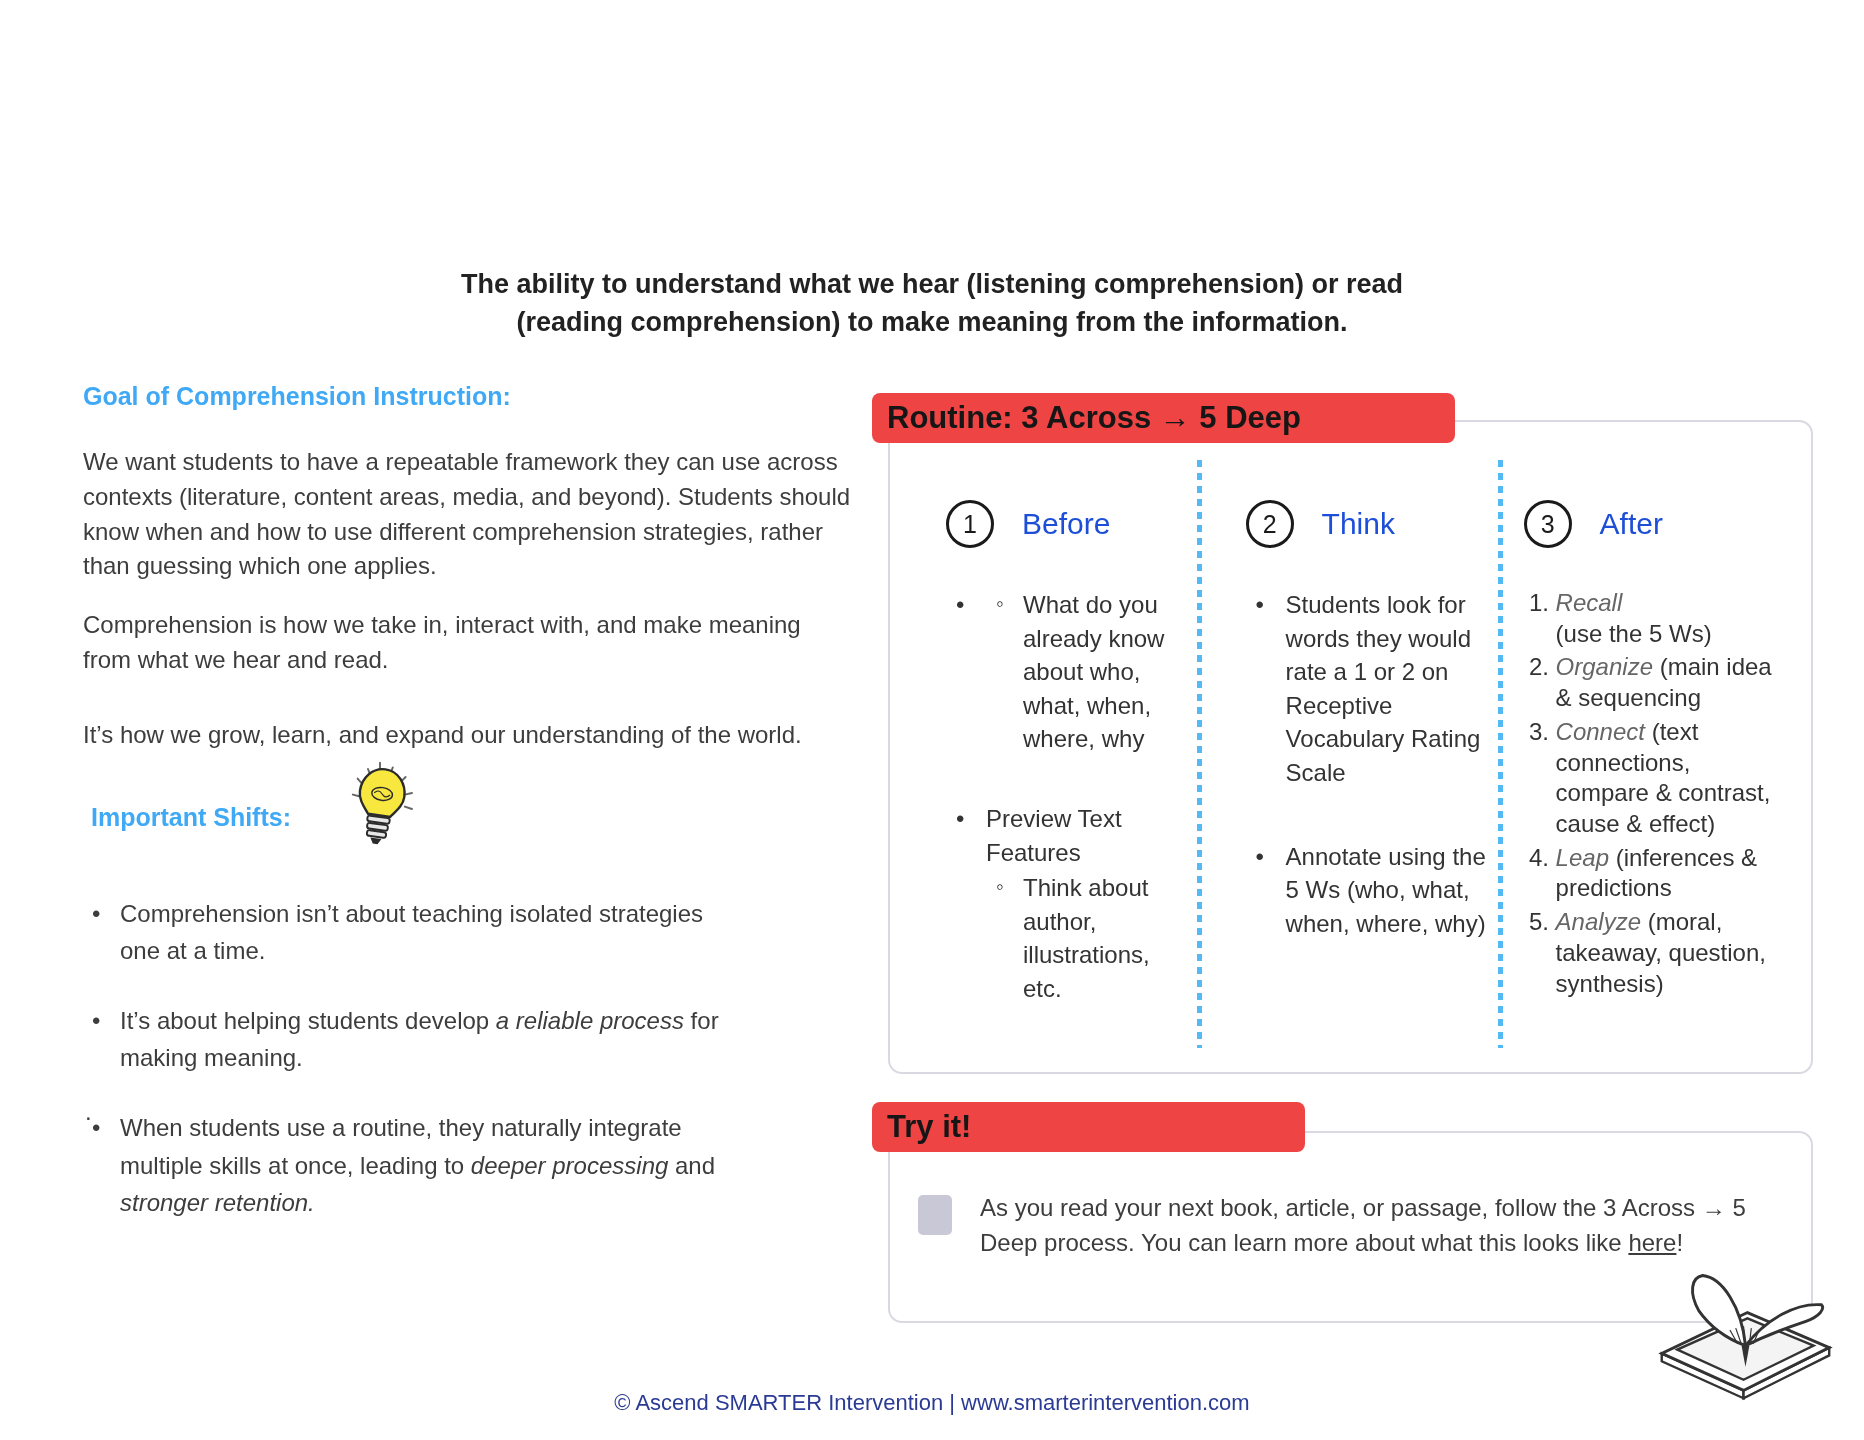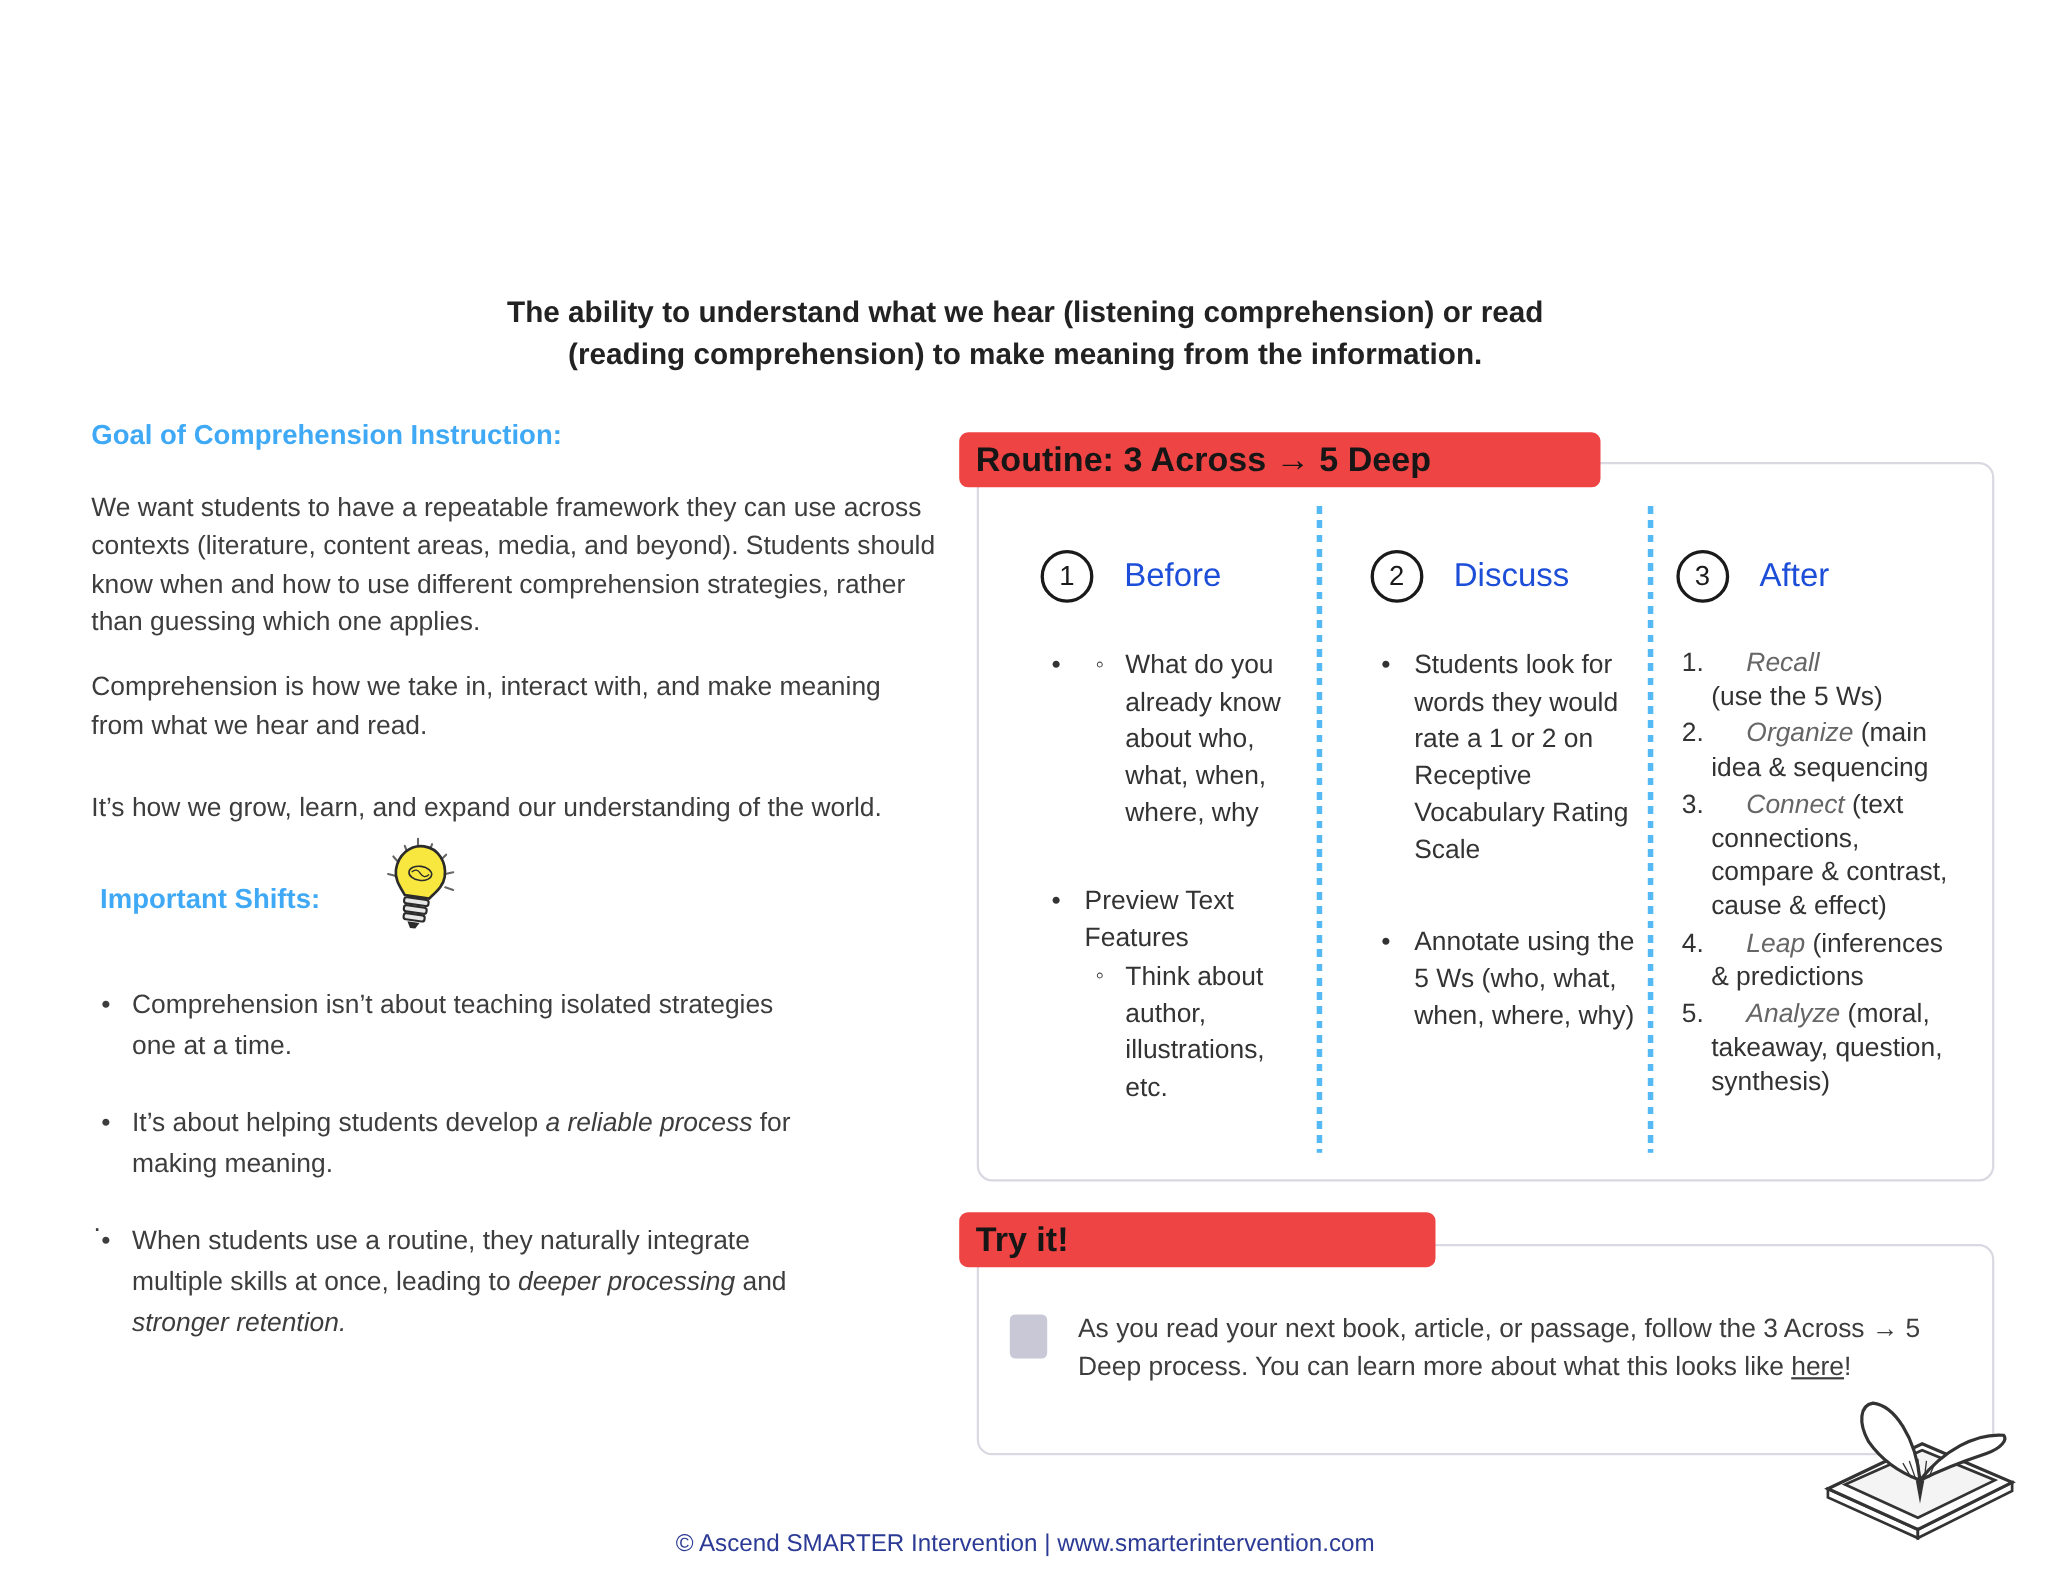--- a/index.html
+++ b/index.html
@@ -58,21 +58,21 @@
   .main-list>li .mtxt{display:inline-block;width:160px;}
   .col2 .main-list>li .mtxt{width:212px;}
   .li-gap{margin-top:46px;}
   .li-gap-big{margin-top:50px;}
   .sub-list{list-style:none;margin:2px 0 0 0;padding:0;}
   .sub-list li{position:relative;padding-left:37px;}
   .sub-list li::before{content:"◦";position:absolute;left:10px;top:1px;font-size:22px;}
   .sub-list li span{display:inline-block;width:172px;}
   .after-list{margin:40px 0 0 0;padding-left:32px;font-size:24px;line-height:1.28;color:#333;}
   .after-list li{margin-bottom:3px;width:218px;}
-  .verb{font-style:italic;color:#666;margin-left:32px;}
+  .verb{font-style:italic;color:#666;}
 
   
   .try-row{display:flex;align-items:flex-start;padding:58px 30px 0 28px;}
   .checkbox{width:34px;height:40px;background:#c9c8d6;border-radius:5px;flex:0 0 auto;margin-top:4px;}
   .try-text{margin:0 0 0 28px;font-size:24px;line-height:1.45;color:#3d3d3d;width:790px;}
   .link{text-decoration:underline;cursor:pointer;}
 
   
   .book{position:absolute;left:1652px;top:1258px;width:185px;height:150px;z-index:4;}
   .footer{position:absolute;top:1390px;left:0;width:100%;text-align:center;
@@ -162,21 +162,21 @@
             <ul class="sub-list">
               <li><span>Think about author, illustrations, etc.</span></li>
             </ul>
           </li>
         </ul>
       </div>
 
       <div class="col col2">
         <div class="colhead">
           <span class="circle">2</span>
-          <span class="collabel">Discuss</span>
+          <span class="collabel">Think</span>
         </div>
         <ul class="main-list">
           <li>
             <span class="mtxt">Students look for words they would rate a 1 or 2 on Receptive Vocabulary Rating Scale</span>
           </li>
           <li class="li-gap-big">
             <span class="mtxt">Annotate using the 5 Ws (who, what, when, where, why)</span>
           </li>
         </ul>
       </div>

